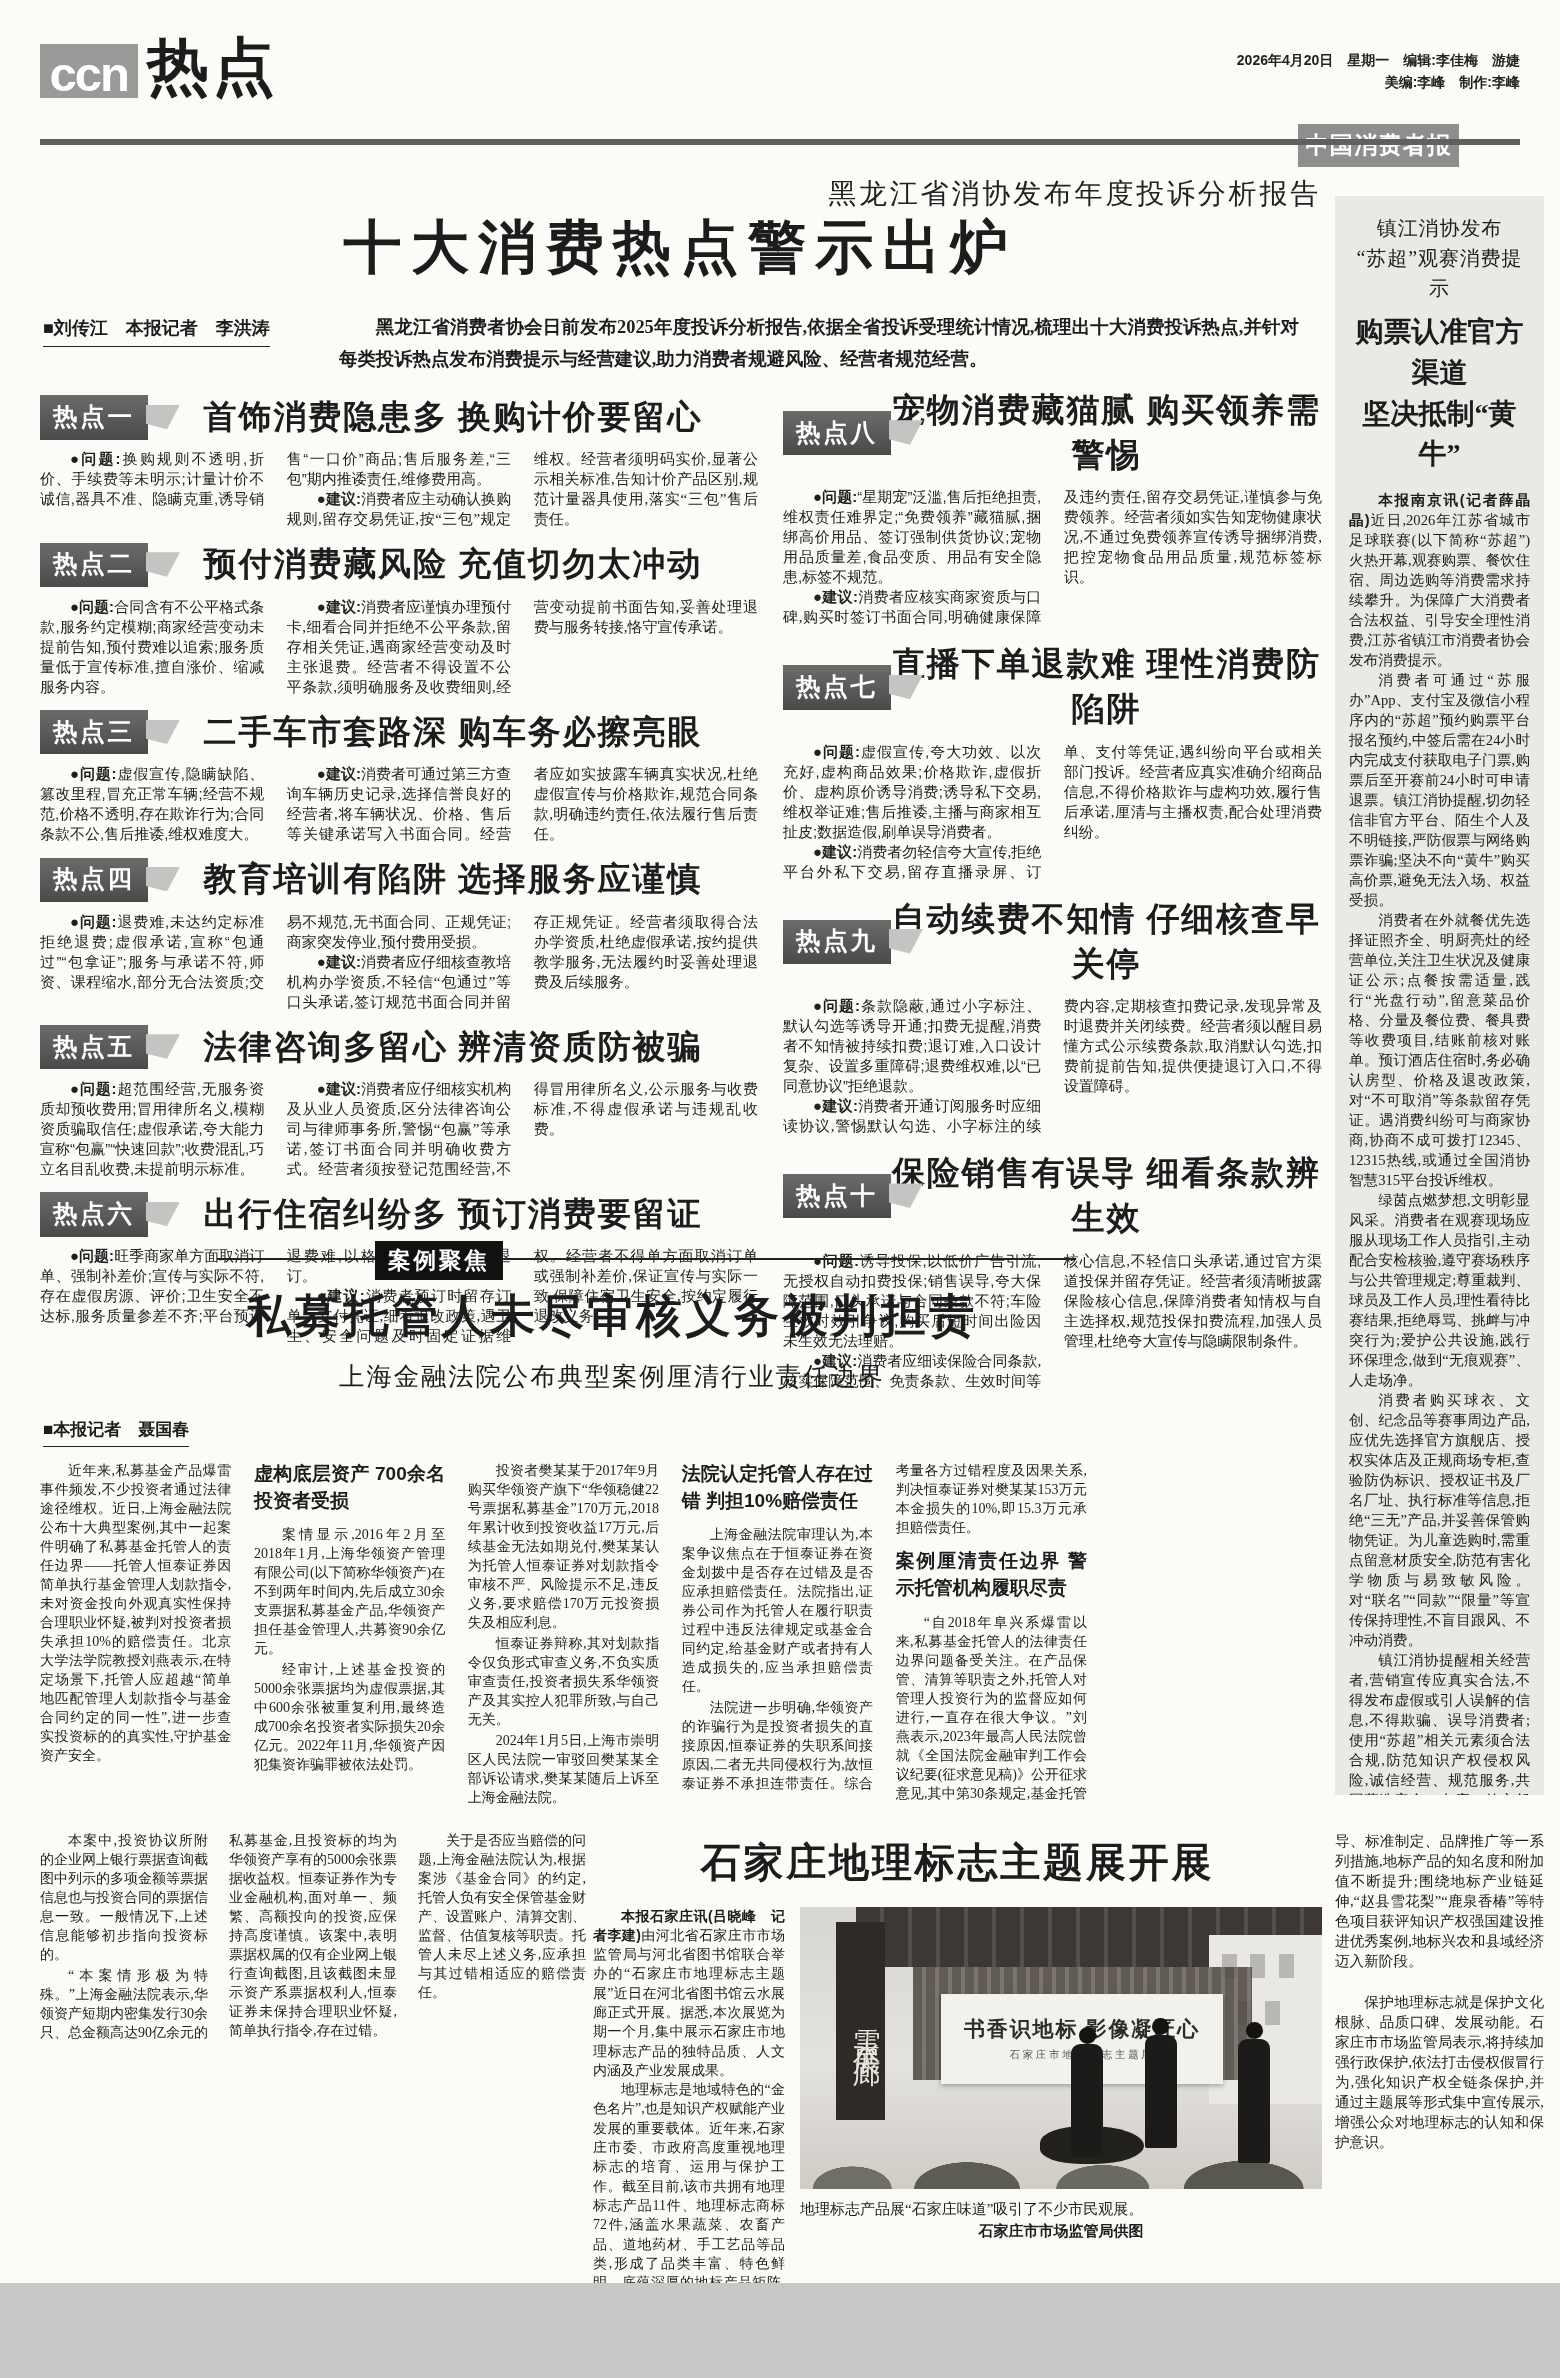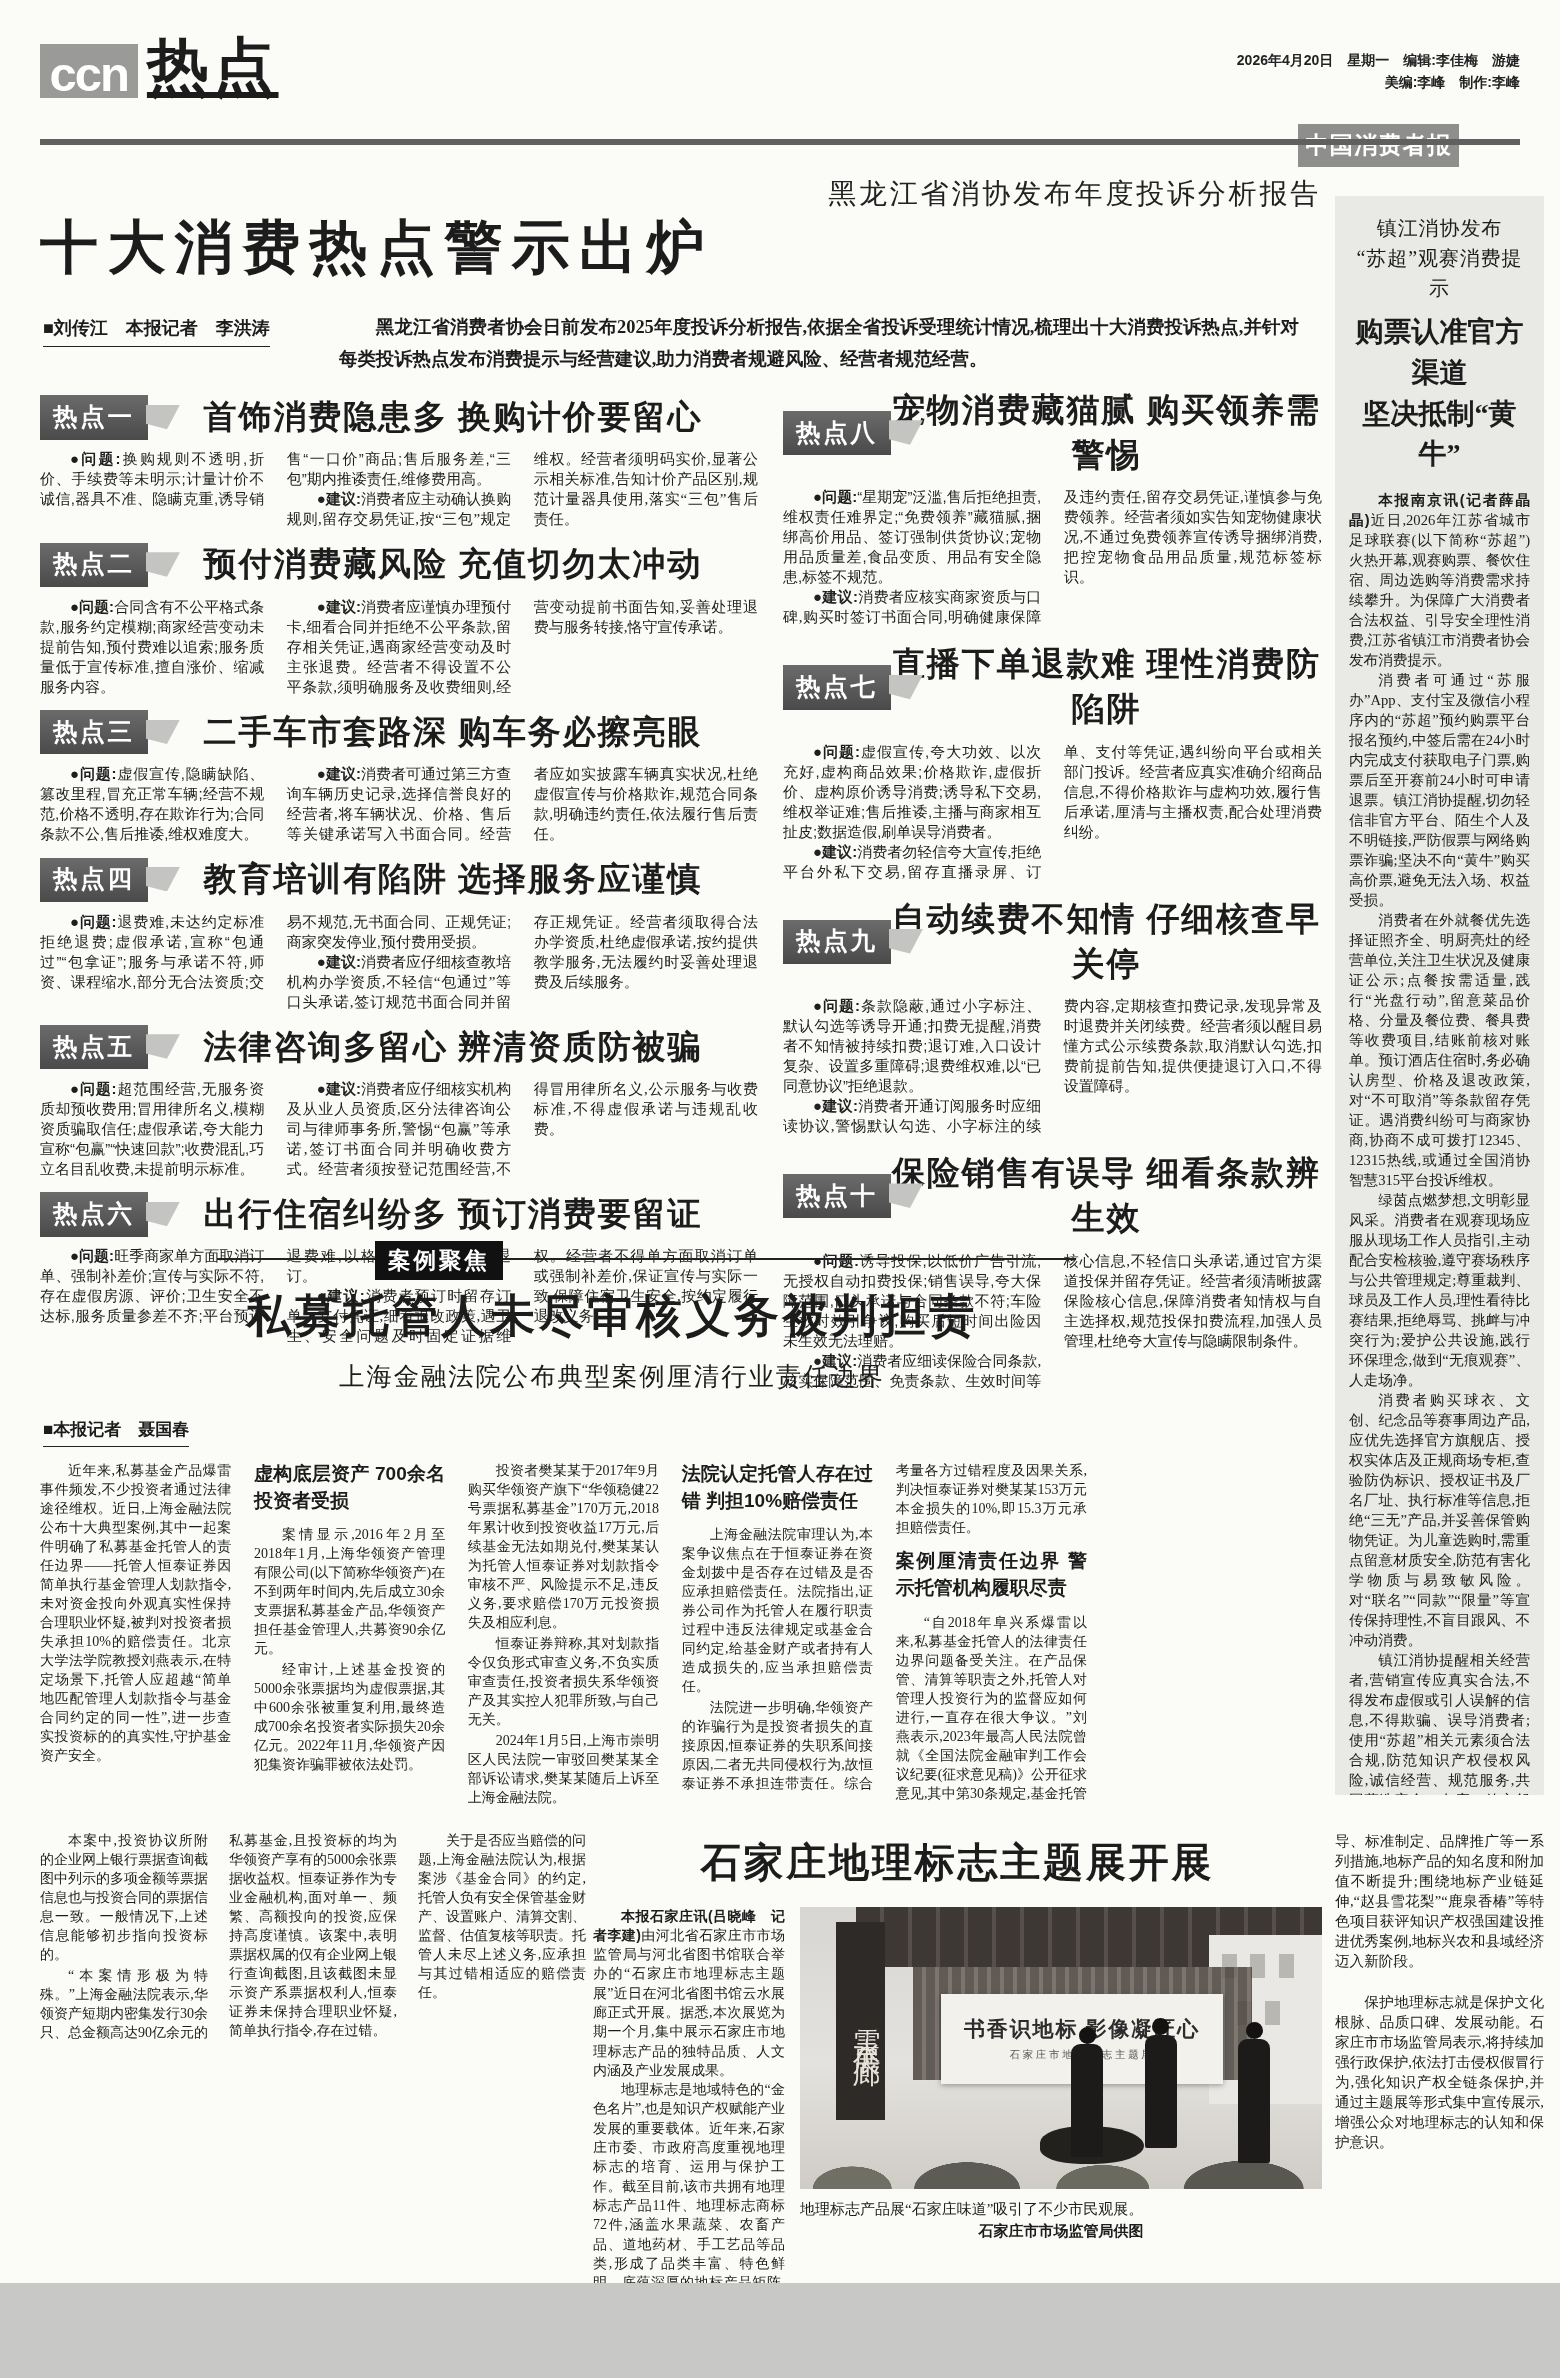--- a/index.html
+++ b/index.html
@@ -4,30 +4,30 @@
 <style>
   html,body{margin:0;padding:0;background:#c8c8c6;}
   .page{position:relative;width:1560px;height:2283px;margin:0 auto;background:#fbfbf8;color:#1c1c1c;
         font-family:"Liberation Serif","DejaVu Serif",serif;overflow:hidden;}
   [data-interactable]{cursor:default;}
   
   .masthead{position:absolute;left:40px;top:32px;right:40px;height:104px;}
   .logo{position:absolute;left:0;top:3.8px;display:flex;align-items:flex-end;}
   .logo-abbr{display:inline-block;background:#9a9a98;color:#fff;font-family:"Liberation Sans",sans-serif;
              font-weight:bold;font-size:49px;line-height:0.9;padding:7.5px 9.4px 1.9px;letter-spacing:-1.9px;}
-  .logo-cn{font-size:62px;font-weight:bold;margin-left:9.4px;line-height:1;letter-spacing:3.8px;text-decoration:underline;}
+  .logo-cn{font-size:62px;font-weight:bold;margin-left:9.4px;line-height:1;letter-spacing:3.8px;}
   .mast-right{position:absolute;right:0;top:17px;display:flex;align-items:center;gap:30px;flex-direction:column;}
   .dateline{text-align:right;font-family:"Liberation Sans",sans-serif;font-size:14px;line-height:1.6;font-weight:bold;color:#222;}
   .paper-name{background:#8e8e8c;color:#fff;font-weight:bold;font-size:23.5px;padding:5.6px 7.5px;letter-spacing:0.9px;}
   .mast-div{width:1.9px;height:55px;background:#444;}
   .page-no{font-size:40px;color:#333;letter-spacing:1.9px;}
   .top-rule{position:absolute;left:40px;right:40px;top:139px;height:5.6px;background:#606060;}
   
   .lead-kicker{position:absolute;left:40px;top:175px;width:1281px;text-align:right;font-size:28px;letter-spacing:2.8px;color:#222;}
-  .lead-headline{position:absolute;left:40px;top:209px;width:1281px;font-size:58px;font-weight:800;letter-spacing:9.4px;}
+  .lead-headline{position:absolute;left:40px;top:209px;width:1281px;text-align:center;font-size:58px;font-weight:800;letter-spacing:9.4px;}
   .lead-byline{position:absolute;left:43px;top:316px;font-family:"Liberation Sans",sans-serif;font-weight:bold;font-size:18px;
                border-bottom:1.9px solid #222;padding-bottom:5.6px;}
   .lead-intro{position:absolute;left:339px;top:311px;width:960px;font-size:18.4px;font-weight:bold;line-height:1.75;text-align:justify;text-indent:2em;}
   
   .hp-left{position:absolute;left:40px;top:395px;width:718px;display:flex;flex-direction:column;gap:13px;}
   .hp-right{position:absolute;left:783px;top:388px;width:539px;display:flex;flex-direction:column;gap:15px;}
   .hp-head{display:flex;align-items:center;margin-bottom:9.4px;}
   .hp-badge{position:relative;background:linear-gradient(180deg,#6b6b6b,#4a4a4a);color:#fff;font-weight:bold;
             font-size:24.5px;letter-spacing:2.8px;padding:4.7px 13px 6.6px;font-family:"Liberation Sans",sans-serif;}
   .hp-badge::after{content:"";position:absolute;right:-32px;top:9.4px;width:34px;height:24.5px;background:#c4c4c2;

